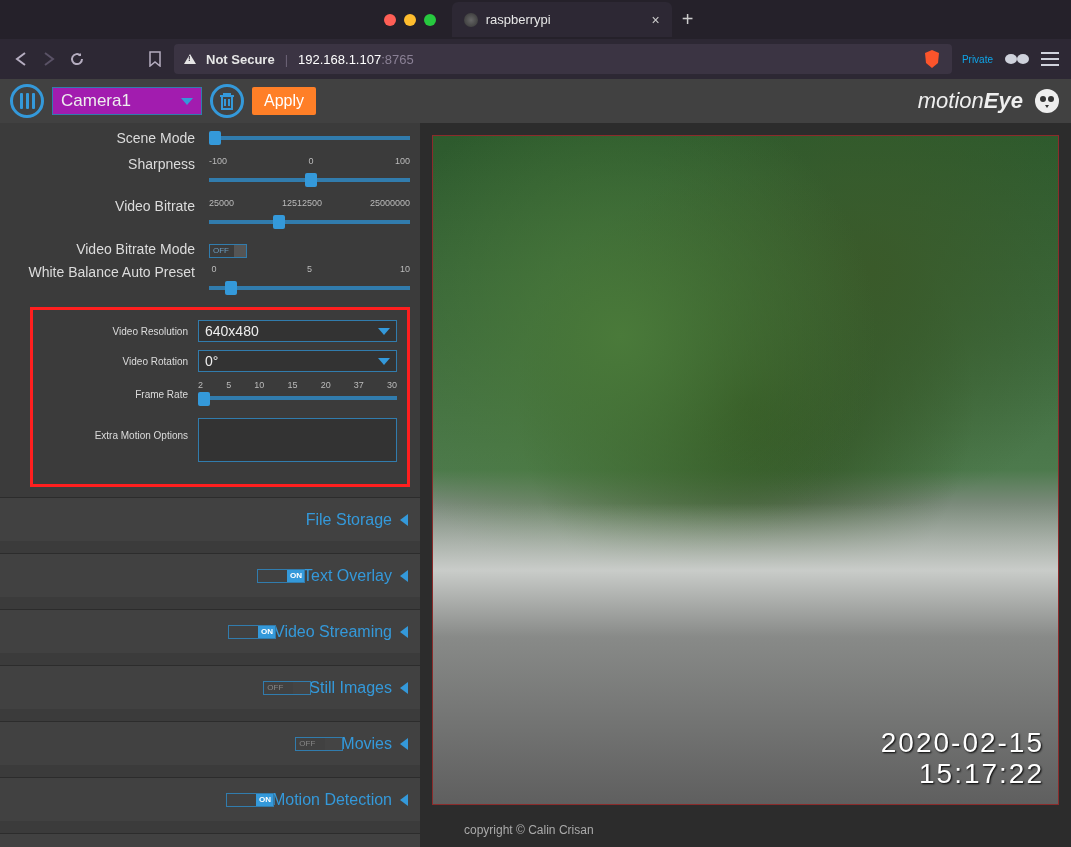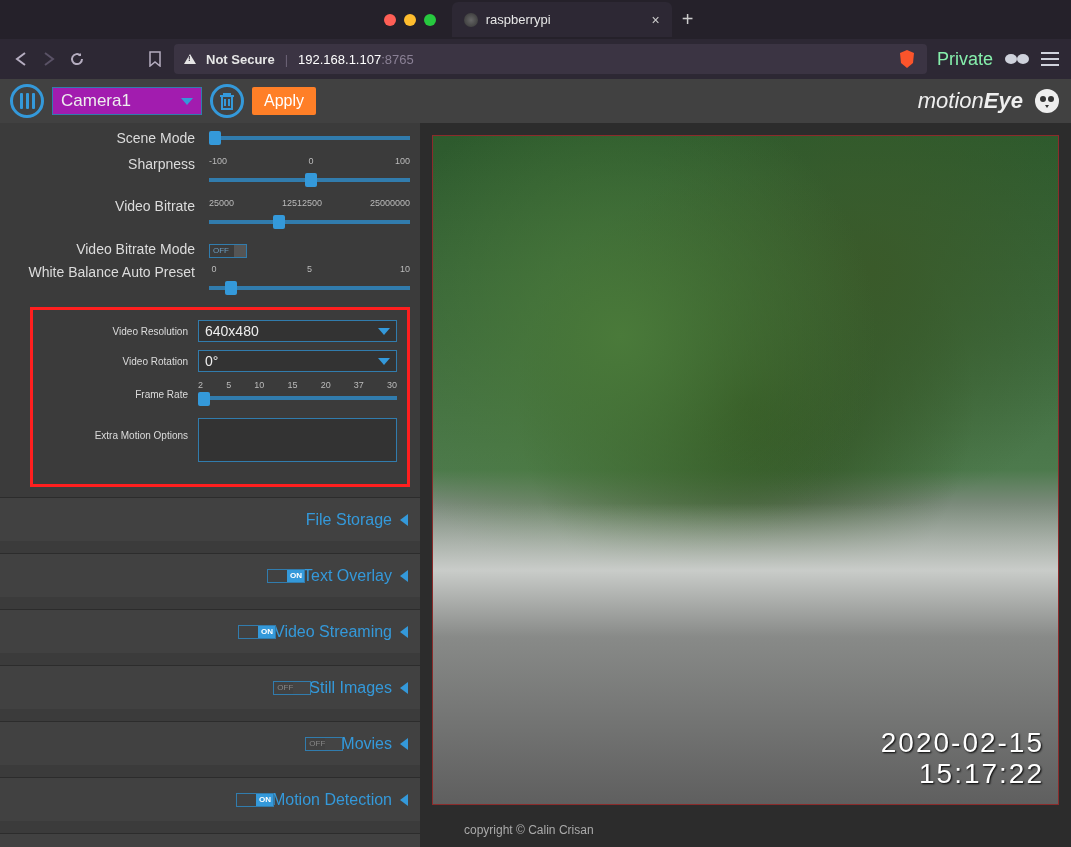--- a/index.html
+++ b/index.html
@@ -22,21 +22,21 @@
   .toolbar { height: 40px; display: flex; align-items: center; padding: 0 12px; gap: 10px; background: #2d2834;}
   .nav-icon { width: 18px; height: 18px; display:flex; align-items:center; justify-content:center; color: #b5adc0; }
   .nav-icon.dim { color: #5a5266; }
   .address-bar { flex: 1; height: 30px; background: #3b3443; border-radius: 4px; display: flex; align-items: center; padding: 0 10px; gap: 10px; color: #ece7f2; font-size: 13px;}
   .warn-tri { width:0;height:0;border-left:6px solid transparent;border-right:6px solid transparent;border-bottom:10px solid #e6e6e6; position:relative;}
   .warn-tri::after{content:"!"; color:#3b3443; position:absolute; left:-2px; top:0; font-size:8px; font-weight:bold;}
   .not-secure { color: #e6e6e6; font-weight:600; }
   .url-ip { color: #fff; }
   .url-port { color: #8a8095; }
   .brave-icon { width:20px; height:20px; }
-  .private-label{color:#86efac; font-size:18px;}
+  .private-label{color:#0ea5e9; font-size:10px;}
   .mask-icon{display:inline-block;}
   .menu-icon{color:#e6e6e6;}
 
   
   .app-header { height: 44px; background: #414141; display: flex; align-items: center; padding: 0 10px; gap: 8px; }
   .circle-btn { width: 34px; height: 34px; border-radius: 50%; border: 3px solid #3499da; display:flex; align-items:center; justify-content:center; }
   .ham-bars { display:flex; gap:3px; }
   .ham-bars span{ width:3px; height:16px; background:#3499da; border-radius:1px; }
   .trash-svg{ width:18px; height:20px; }
   .camera-select { width:150px; height:28px; background:#a21caf; border:1px solid #317CAD; color:#eee; font-size:17px; padding:0 8px; display:flex; align-items:center; justify-content:space-between;}
@@ -70,21 +70,21 @@
   .fr-ticks{display:flex; justify-content:space-between; font-size:9px; color:#bbb;}
   .fr-slider{position:relative; height:18px;}
   .fr-slider .slider-track{top:6px;}
   .fr-slider .slider-thumb{top:2px;}
 
   .section-header{ height:44px; background:#414141; display:flex; align-items:center; justify-content:flex-end; padding:0 12px; color:#3499da; font-size:16px; gap:8px; border-top:1px solid #2c2c2c; margin-top:6px;}
   .section-toggle{ position:absolute; left:10px;}
   .section-header-wrap{ position:relative;}
   .section-spacer{ height:6px; background:#3b3b3b;}
   .chev-left{ width:0;height:0;border-top:6px solid transparent;border-bottom:6px solid transparent;border-right:8px solid #3499da;}
-  .sect-toggle { width:38px; height:14px; border:1px solid #317CAD; position:relative; font-size:8px; line-height:12px; }
+  .sect-toggle { width:48px; height:14px; border:1px solid #317CAD; position:relative; font-size:8px; line-height:12px; }
   .sect-toggle.on { text-align:right; padding-right:3px; color:#fff;}
   .sect-toggle.on .knob{position:absolute; right:0; top:0; width:17px; height:12px; background:#3499da;}
   .sect-toggle.on .txt{position:absolute; right:2px; top:0; font-weight:bold; font-size:8px;}
   .sect-toggle.off { color:#888; padding-left:3px;}
   .sect-toggle.off .knob{position:absolute; left:0; top:0; width:17px; height:12px; background:#555;}
 
   
   .cam-frame{ margin:12px; flex:1; border:1px solid #8b2b2b; position:relative; overflow:hidden;
     background:
       linear-gradient(180deg, rgba(20,50,20,0) 0%, rgba(20,50,20,0) 55%, #c9ccc9 65%, #888a88 75%, #5f5f5f 100%),

